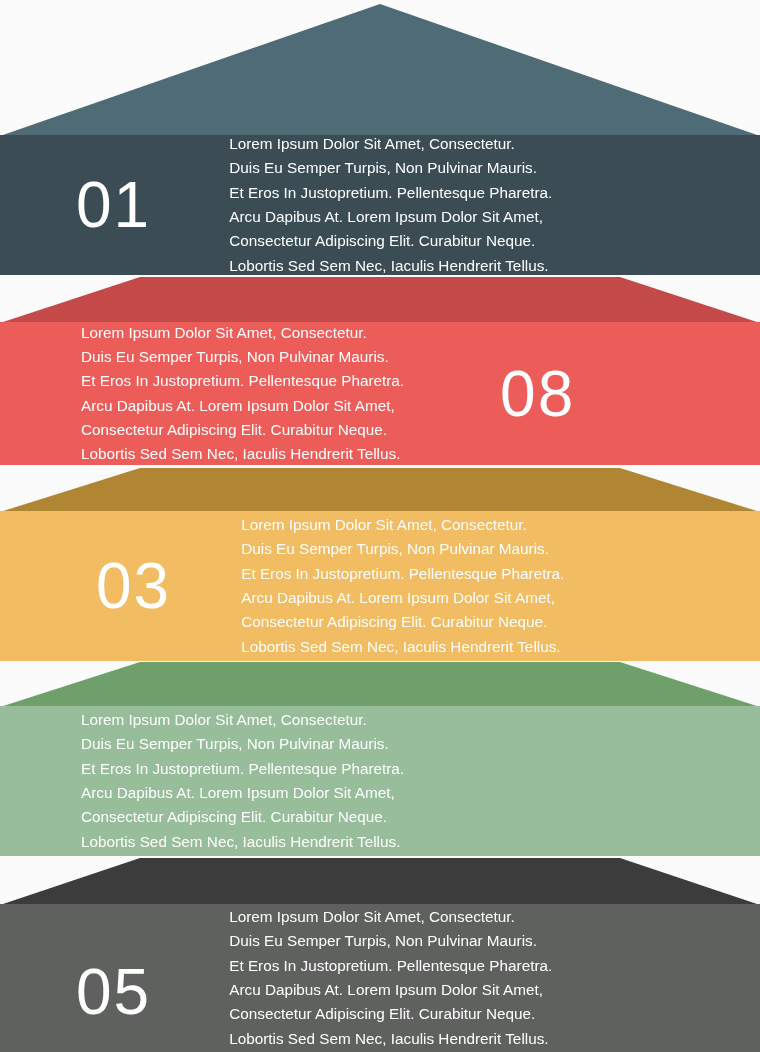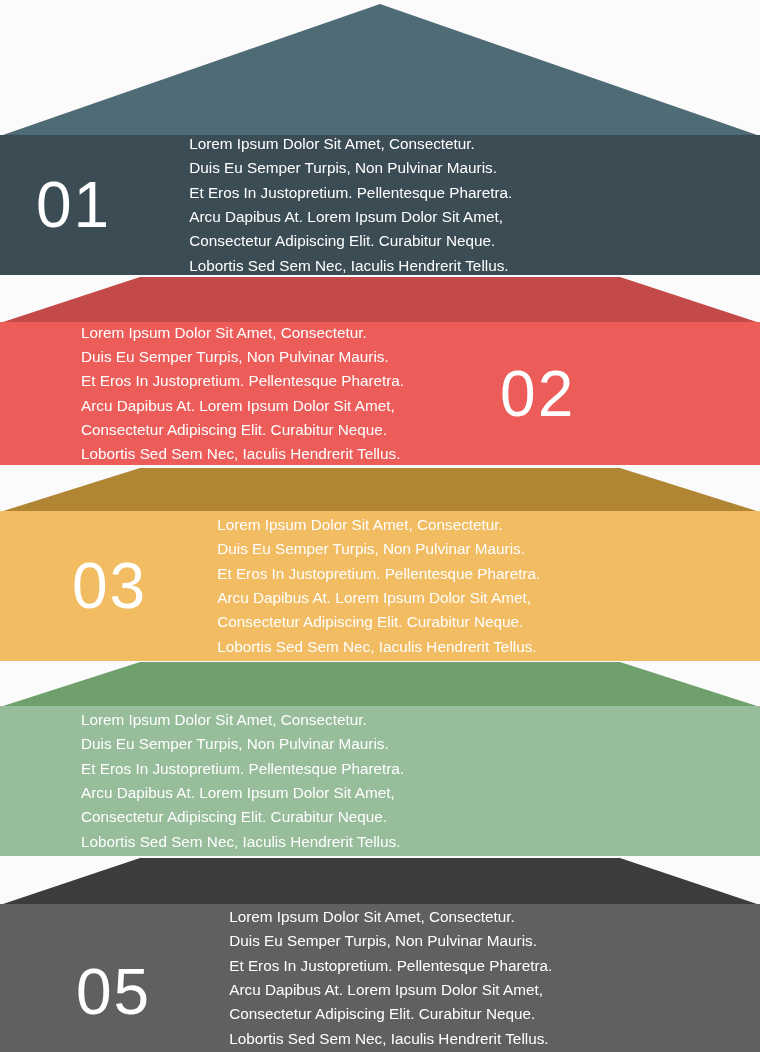--- a/index.html
+++ b/index.html
@@ -78,33 +78,33 @@
   }
   .para p {
     margin: 4px;
   }
 
   
 
   
   #band-1 .wing      { top: 4px;   height: 132px; }
   #band-1 .body-bar  { top: 135px; height: 140px; background: #3b4c55; }
-  #band-1 .num       { margin-left: 36px; }
+  #band-1 .num       { margin-left: 76px; }
   #band-1 .para      { margin-left: 74px; }
 
   
   #band-2 .wing      { top: 277px; height: 46px; }
   #band-2 .body-bar  { top: 322px; height: 143px; background: #ec5d5a; }
   #band-2 .para      { margin-left: 77px; }
   #band-2 .num       { margin-left: 92px; }
 
   
   #band-3 .wing      { top: 468px; height: 44px; }
   #band-3 .body-bar  { top: 511px; height: 150px; background: #f2bc62; }
-  #band-3 .num       { margin-left: 72px; }
+  #band-3 .num       { margin-left: 96px; }
   #band-3 .para      { margin-left: 66px; }
 
   
   #band-4 .wing      { top: 662px; height: 45px; }
   #band-4 .body-bar  { top: 706px; height: 150px; background: #97bd9b; }
   #band-4 .para      { margin-left: 77px; }
   #band-4 .num       { margin-left: 86px; }
 
   
   #band-5 .wing      { top: 858px; height: 47px; }
@@ -144,21 +144,21 @@
     </div>
     <div class="body-bar dir-right" style="background: rgb(236, 93, 90);">
       <div class="para" style="color: rgb(255, 255, 255);">
         <p>Lorem Ipsum Dolor Sit Amet, Consectetur.</p>
         <p>Duis Eu Semper Turpis, Non Pulvinar Mauris.</p>
         <p>Et Eros In Justopretium. Pellentesque Pharetra.</p>
         <p>Arcu Dapibus At. Lorem Ipsum Dolor Sit Amet,</p>
         <p>Consectetur Adipiscing Elit. Curabitur Neque.</p>
         <p>Lobortis Sed Sem Nec, Iaculis Hendrerit Tellus.</p>
       </div>
-      <div class="num" style="color: rgb(255, 255, 255);">02</div>
+      <div class="num" style="color: rgb(255, 255, 255);">08</div>
     </div>
   </div>
 
   <div class="band" id="band-3">
     <div class="wing">
       <svg viewBox="0 0 760 44" preserveAspectRatio="none" aria-hidden="true">
         <polygon points="140,0 620,0 760,44 0,44" fill="#b08635"></polygon>
       </svg>
     </div>
     <div class="body-bar dir-left" style="background: rgb(242, 188, 98);">

